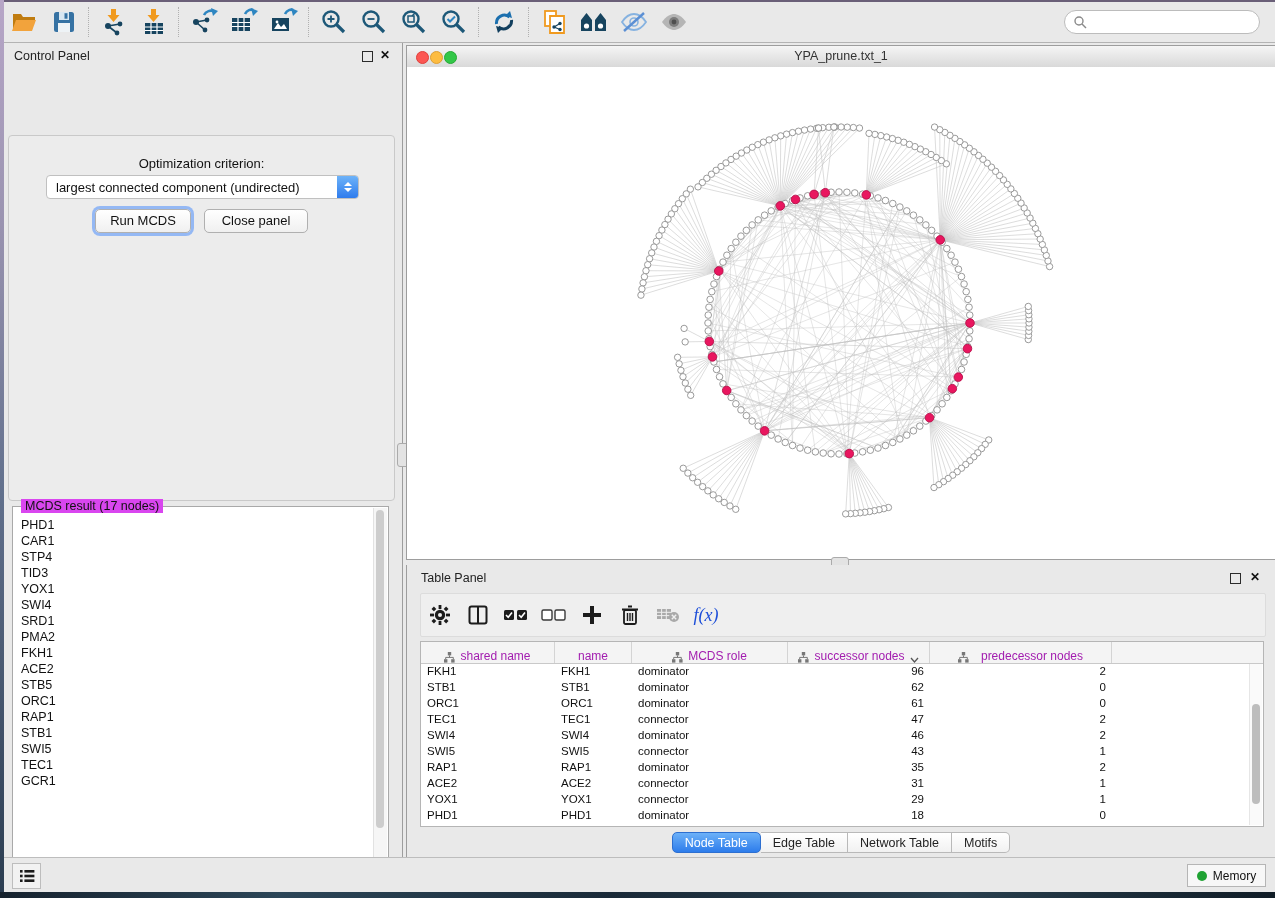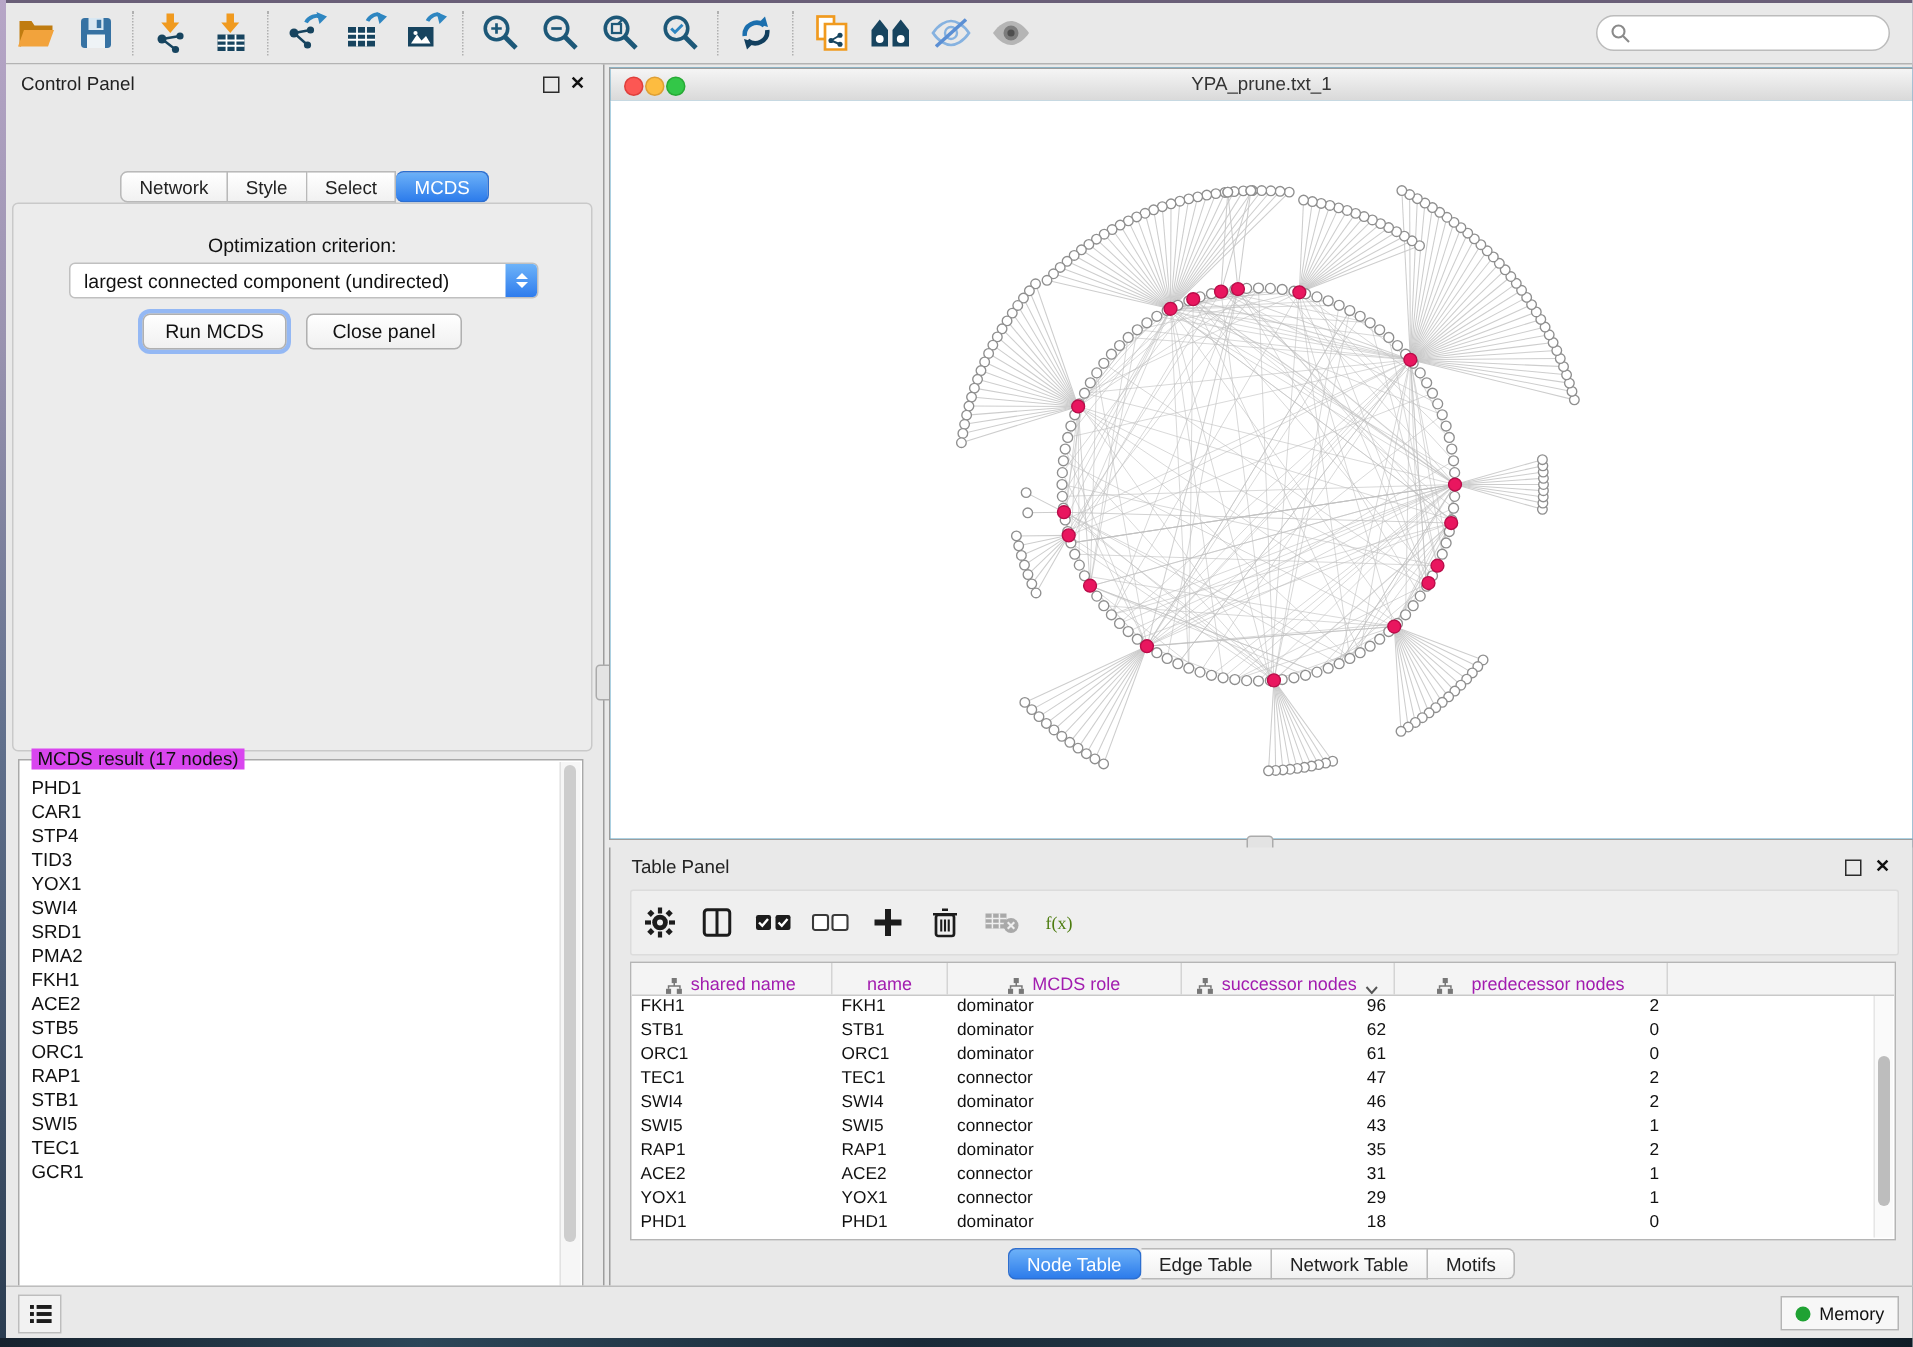--- a/index.html
+++ b/index.html
@@ -61,38 +61,38 @@
   
   .vsplit-line{position:absolute;left:398px;top:41px;bottom:34px;width:1px;background:#9d9d9d;}
   .vsplit-handle{position:absolute;left:393px;top:441px;width:11px;height:22px;background:#e3e3e3;
     border:1px solid #ababab;border-radius:3px;}
   .hsplit-handle{position:absolute;left:827px;top:555px;width:16px;height:9px;background:#e3e3e3;
     border:1px solid #ababab;border-radius:3px;}
 
   
   .net-window{position:absolute;left:402px;top:43px;width:869px;height:515px;
     border-left:1px solid #9d9d9d;border-top:1px solid #9d9d9d;border-bottom:1px solid #9d9d9d;
-    box-sizing:border-box;background:#0ea5e9;}
+    box-sizing:border-box;background:#fca5a5;}
   .net-titlebar{position:absolute;left:0;top:0;right:0;height:21px;
     background:linear-gradient(#f5f5f5,#d9d9d9);border-bottom:1px solid #a8a8a8;}
   .tl{position:absolute;top:5px;width:11px;height:11px;border-radius:50%;}
   .tl.red{left:9px;background:#fc5753;border:0.5px solid #df3f3b;}
   .tl.yellow{left:23px;background:#fdbc40;border:0.5px solid #de9f34;}
   .tl.green{left:37px;background:#33c748;border:0.5px solid #27aa35;}
   .net-title{position:absolute;left:0;right:0;top:3px;text-align:center;font-size:12.5px;color:#333;}
   .net-canvas{position:absolute;left:0;top:21px;right:0;bottom:0;background:#fff;overflow:hidden;}
 
   
   .table-panel{position:absolute;left:402px;top:563px;width:869px;height:293px;background:#e9e9e9;
     border-left:1px solid #9d9d9d;box-sizing:border-box;}
   .tp-title{position:absolute;left:14px;top:6px;font-size:12.5px;color:#222;}
   .tp-toolbar{position:absolute;left:13px;top:28px;width:844px;height:42px;background:#efefef;
     border:1px solid #dcdcdc;border-radius:2px;display:flex;align-items:center;}
   .tpbtn{width:38px;height:34px;display:flex;align-items:center;justify-content:center;flex:0 0 auto;}
-  .fx-label{font-family:"Liberation Serif",serif;font-size:12px;color:#4d7c0f;}
+  .fx-label{font-family:"Liberation Serif",serif;font-style:italic;font-size:18px;color:#1d4ed8;}
   .data-table{position:absolute;left:13px;top:76px;width:844px;height:186px;background:#fff;
     border:1px solid #b5b5b5;box-sizing:border-box;overflow:hidden;}
   .thead{position:absolute;left:0;top:0;right:0;height:21px;background:#f4f4f4;border-bottom:1px solid #c9c9c9;display:flex;}
   .th{height:21px;border-right:1px solid #d4d4d4;display:flex;align-items:flex-end;justify-content:center;
     font-size:12px;color:#a21caf;gap:5px;box-sizing:border-box;}
   .tbody{position:absolute;left:0;top:21px;right:0;bottom:0;}
   .trow{display:flex;height:16px;line-height:16px;font-size:11.5px;color:#111;}
   .td{box-sizing:border-box;padding:0 6px;overflow:hidden;white-space:nowrap;}
   .num{text-align:right;}
   .table-vscroll{position:absolute;right:1px;top:22px;bottom:1px;width:12px;background:#fafafa;border-left:1px solid #e6e6e6;}
@@ -256,26 +256,20 @@
         <input type="text" placeholder="" style="">
       </div>
     </div>
   </div>
 
   <div class="control-panel">
     <div class="panel-titlebar">
       <div class="panel-title">Control Panel</div>
       <div class="mini-float" style="left:358px;"></div>
       <div class="mini-close" style="left:375px;">✕</div>
-    </div>
-    <div class="ctrl-tabs">
-      <div class="seg first">Network</div>
-      <div class="seg">Style</div>
-      <div class="seg">Select</div>
-      <div class="seg last active">MCDS</div>
     </div>
     <div class="ctrl-content">
       <div class="opt-label">Optimization criterion:</div>
       <div class="combo">
         <div class="combo-text">largest connected component (undirected)</div>
         <div class="combo-step">
           <div class="chev up"></div>
             <div class="chev down"></div>
         </div>
       </div>

